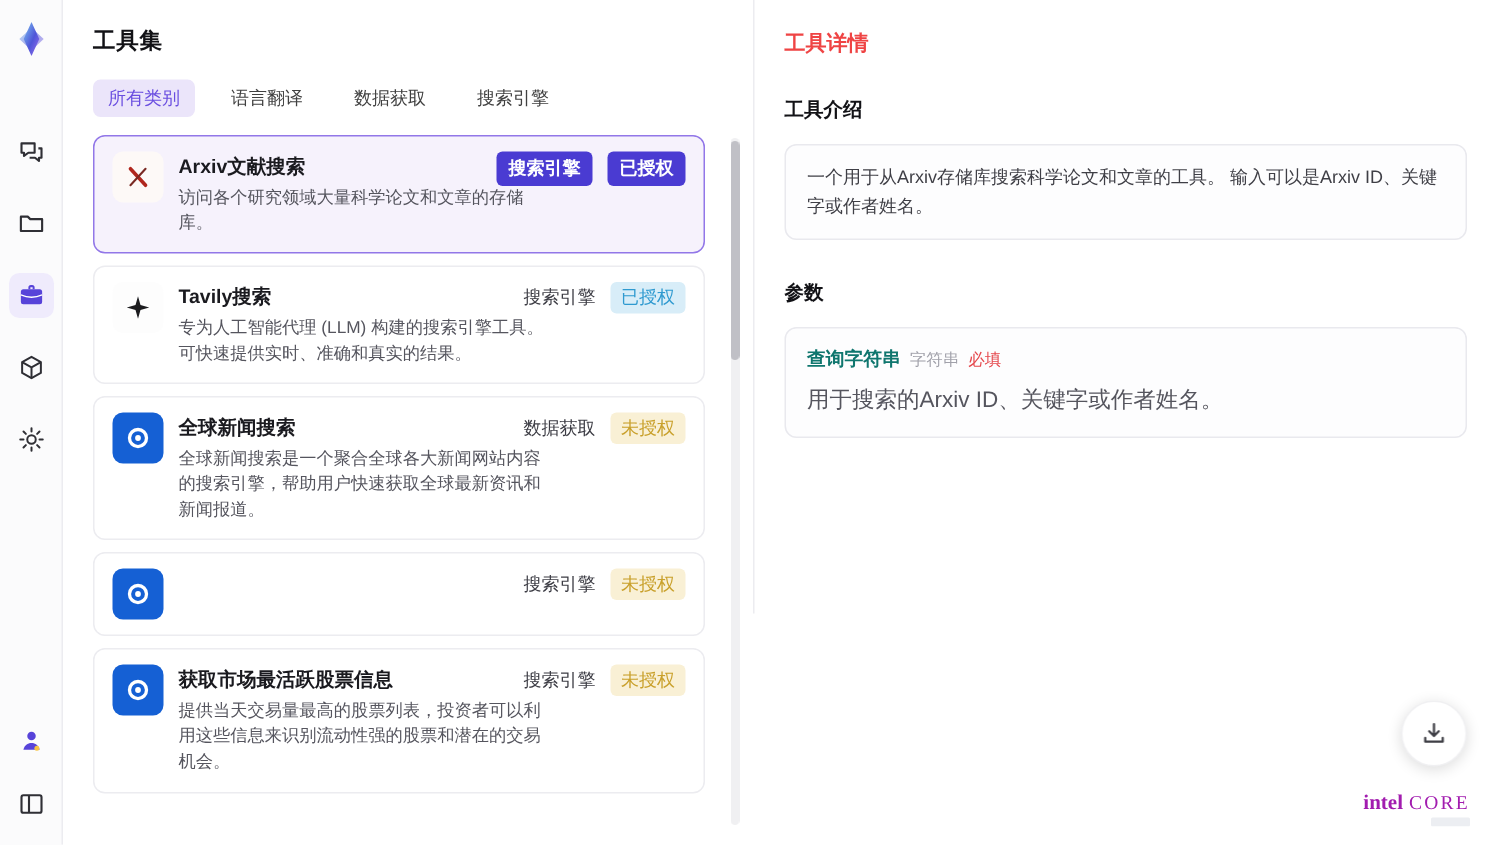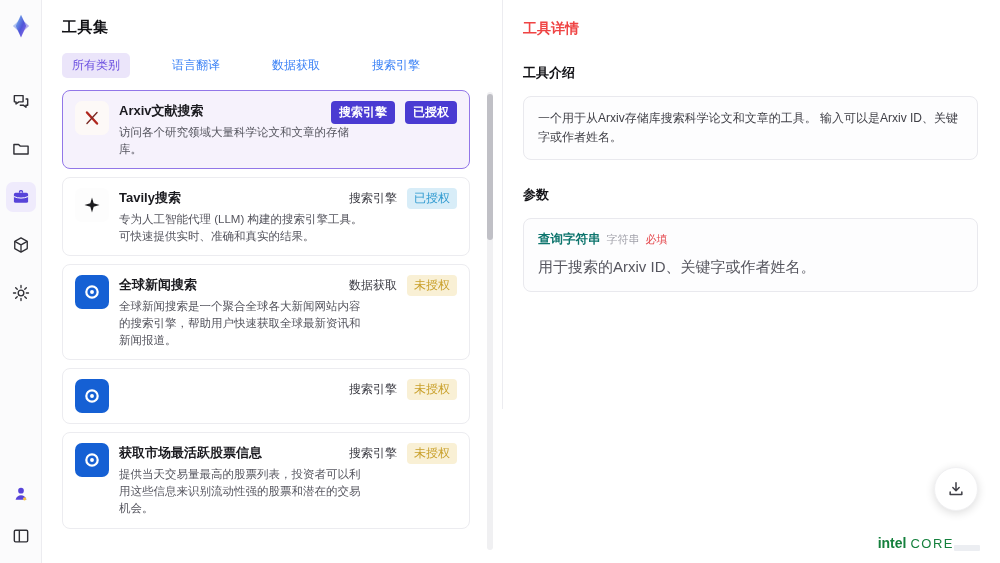--- a/index.html
+++ b/index.html
@@ -14,22 +14,22 @@
   .rail-item { width:30px; height:30px; border:none; background:transparent; border-radius:7px;
     display:flex; align-items:center; justify-content:center; cursor:pointer; }
   .rail-item.active { background:#efebfc; }
   .rail-bottom { margin-top:auto; margin-bottom:12px; display:flex; flex-direction:column; gap:12px; align-items:center; }
   .ric { display:flex; align-items:center; justify-content:center; }
 
   
   .main { margin-left:42px; display:flex; height:409px; }
   .tools-panel { width:461px; border-right:1px solid #ececf0; padding:18px 0 0 20px; position:relative; }
   .tools-title { font-size:15px; font-weight:bold; color:#121216; letter-spacing:.5px; }
-  .tabs { margin-top:16px; display:flex; gap:32px; align-items:center; }
-  .tab { font-size:12px; color:#3b82f6; padding:4px 10px; border-radius:5px; background:transparent;
+  .tabs { margin-top:16px; display:flex; gap:14px; align-items:center; }
+  .tab { font-size:12px; color:#404040; padding:4px 10px; border-radius:5px; background:transparent;
     border:none; cursor:pointer; white-space:nowrap; }
   .tab.active { background:#ebe5fa; color:#6a4ee0; }
 
   .tool-list { margin-top:12px; padding-right:32px; display:flex; flex-direction:column; gap:8px;
     height:462px; overflow:hidden; }
   .card { position:relative; border:1px solid #ececf0; border-radius:8px; background:#fff;
     padding:10px 12px; display:flex; gap:10px; cursor:pointer; flex:none; }
   .card.selected { background:#f6f2fc; border:1px solid #9277e8; }
   .card-tile { width:34px; height:34px; border-radius:7px; flex:none; display:flex;
     align-items:center; justify-content:center; background:#fafafa; }
@@ -62,22 +62,22 @@
   .param-head { display:flex; align-items:baseline; gap:6px; }
   .param-name { font-size:12.5px; font-weight:bold; color:#0f766e; }
   .param-type { font-size:11px; color:#a1a1aa; }
   .param-required { font-size:11px; color:#e5484d; }
   .param-desc { font-size:15px; color:#55555e; margin-top:8px; line-height:1.5; }
 
   
   .fab { position:fixed; right:22px; bottom:52px; width:44px; height:44px; border-radius:50%;
     background:#fff; border:1px solid #f0f0f2; box-shadow:0 2px 10px rgba(0,0,0,.14);
     display:flex; align-items:center; justify-content:center; cursor:pointer; }
-  .intel { position:fixed; right:20px; bottom:12px; color:#15803d; font-size:14px;
-    display:flex; align-items:flex-end; line-height:1.1; }
+  .intel { position:fixed; right:20px; bottom:12px; color:#a21caf; font-size:14px;
+    display:flex; flex-direction:column; align-items:flex-end; line-height:1.1;font-family:Liberation Serif, serif; }
   .intel-line { display:flex; gap:4px; align-items:baseline; }
   .intel-word1 { font-weight:bold; }
   .intel-word2 { letter-spacing:1.5px; font-weight:normal; text-transform:uppercase; font-size:13px; }
   .intel-bar { width:26px; height:6px; background:#eceef2; border-radius:1px; margin-top:2px; }
 </style>
 </head>
 <body>
 
 <aside class="rail">
   <div class="logo">

